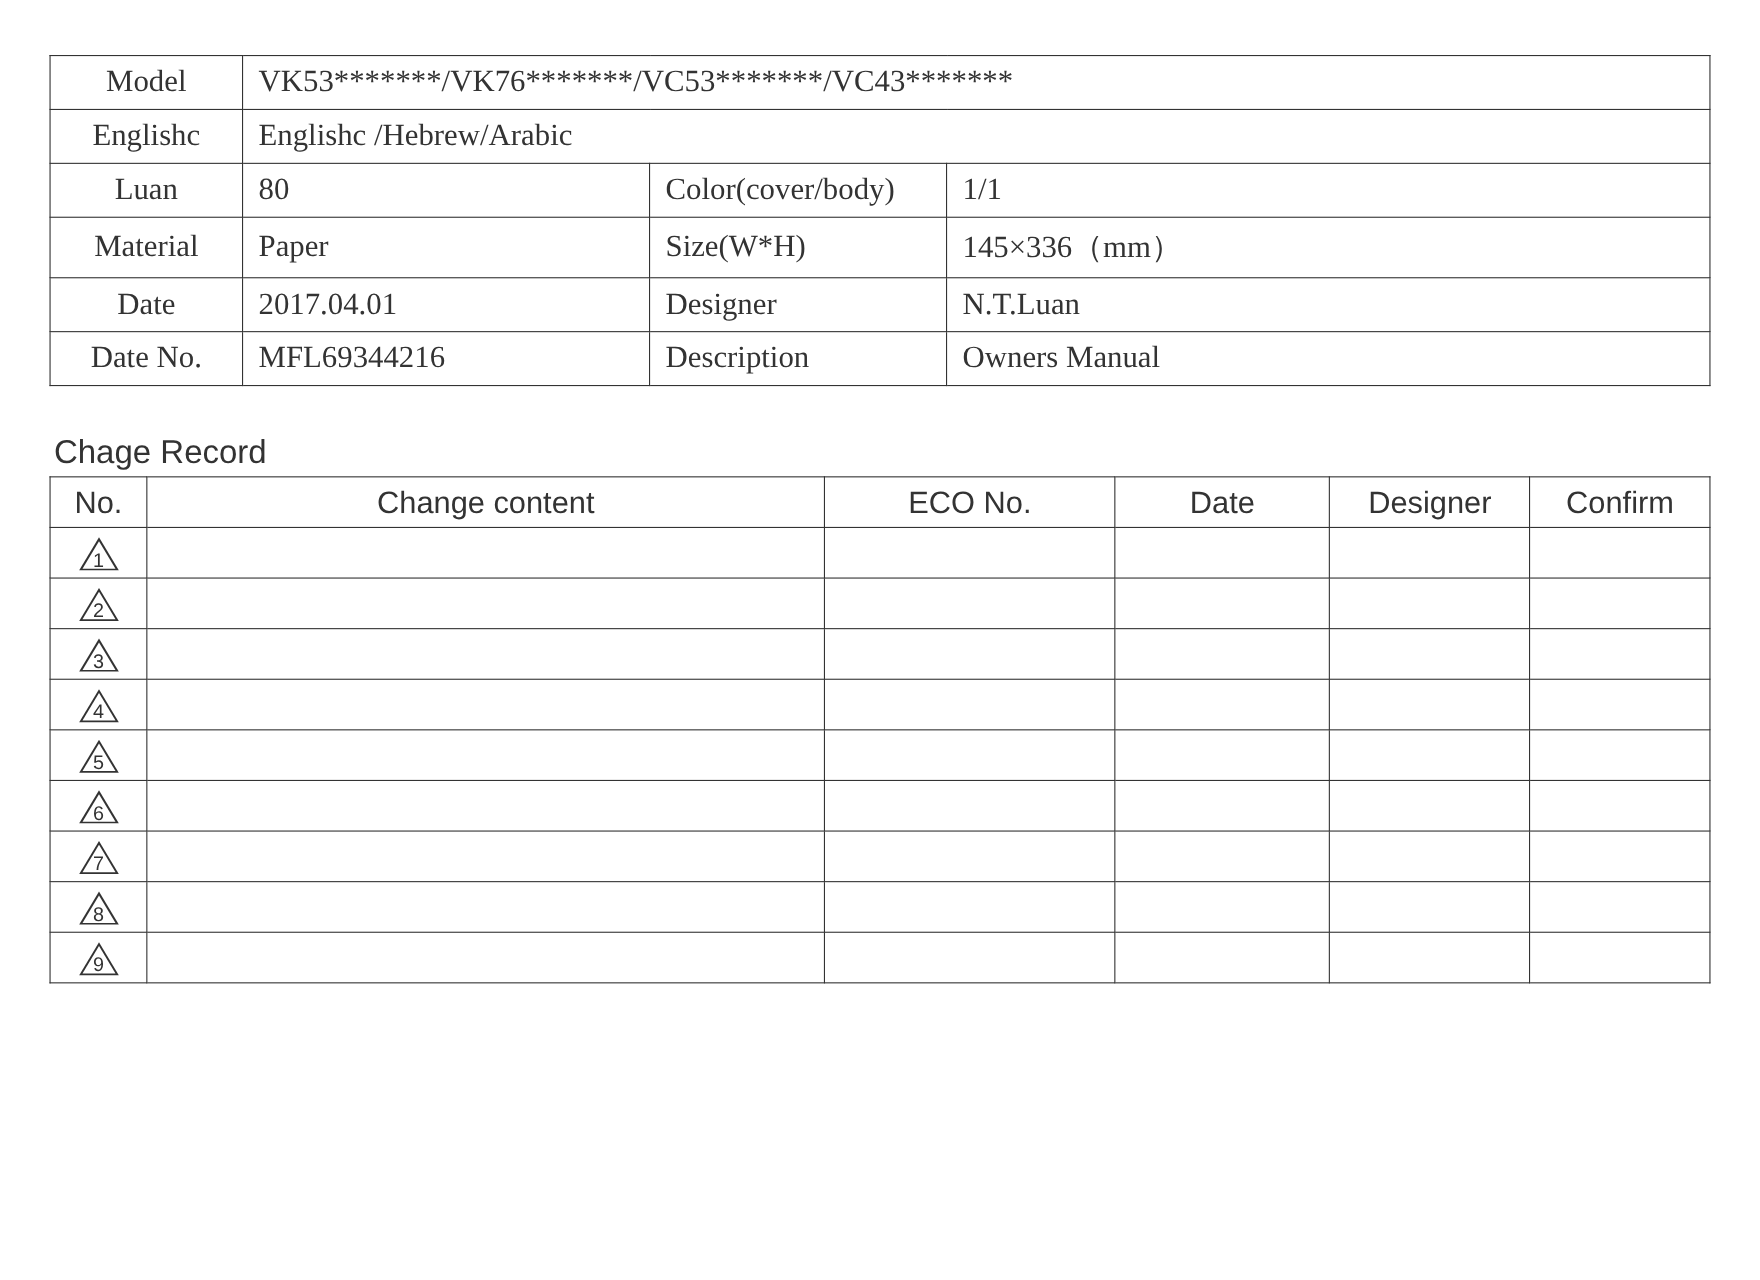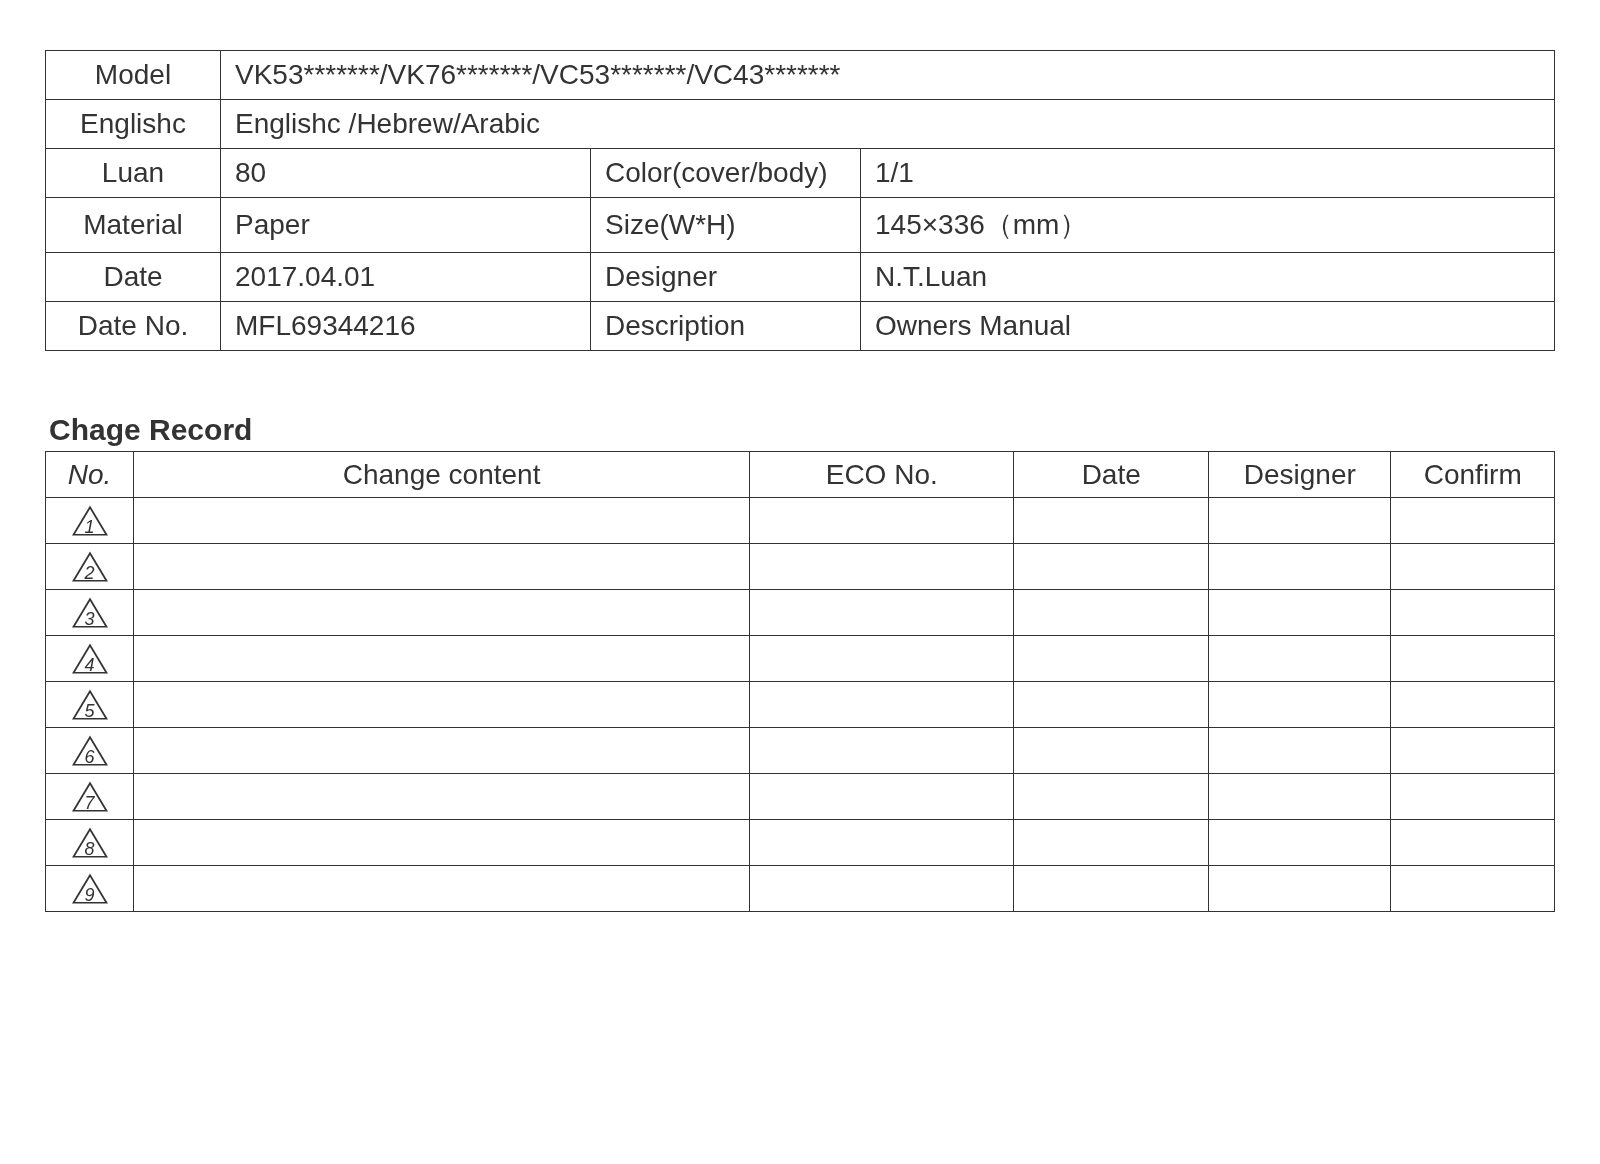--- a/index.html
+++ b/index.html
@@ -9,21 +9,22 @@
     }
     body {
       font-family: Arial, sans-serif;
       background: #ffffff;
       padding: 50px 45px;
       color: #333333;
     }
     .spec-table {
       width: 100%;
       border-collapse: collapse;
-      margin-bottom: 62px;
+      margin-bottom: 44px;
+      font-family: Liberation Serif, serif;
     }
     .spec-table td {
       border: 1.5px solid #333333;
       padding: 8px 14px;
       font-size: 28px;
       vertical-align: middle;
       height: 48px;
     }
     .spec-table .label-cell {
       width: 175px;
@@ -36,38 +37,37 @@
       width: 270px;
     }
     .spec-table .value-cell-2 {
       width: auto;
     }
     .section-title {
       font-size: 30px;
       margin-bottom: 4px;
       padding-left: 4px;
       color: #333333;
-      font-weight: bold;
     }
     .change-table {
       width: 100%;
       border-collapse: collapse;
     }
     .change-table th, .change-table td {
       border: 1.5px solid #333333;
       padding: 6px 8px;
       font-size: 28px;
       text-align: center;
       vertical-align: middle;
       height: 46px;
     }
     .change-table th {
       font-weight: normal;
     }
-    .col-no { width: 70px; font-style: italic; }
+    .col-no { width: 70px; }
     .col-content { width: 490px; }
     .col-eco { width: 210px; }
     .col-date { width: 155px; }
     .col-designer { width: 145px; }
     .col-confirm { width: 130px; }
     .triangle-num {
       display: inline-block;
       position: relative;
       font-size: 24px;
       line-height: 1;

